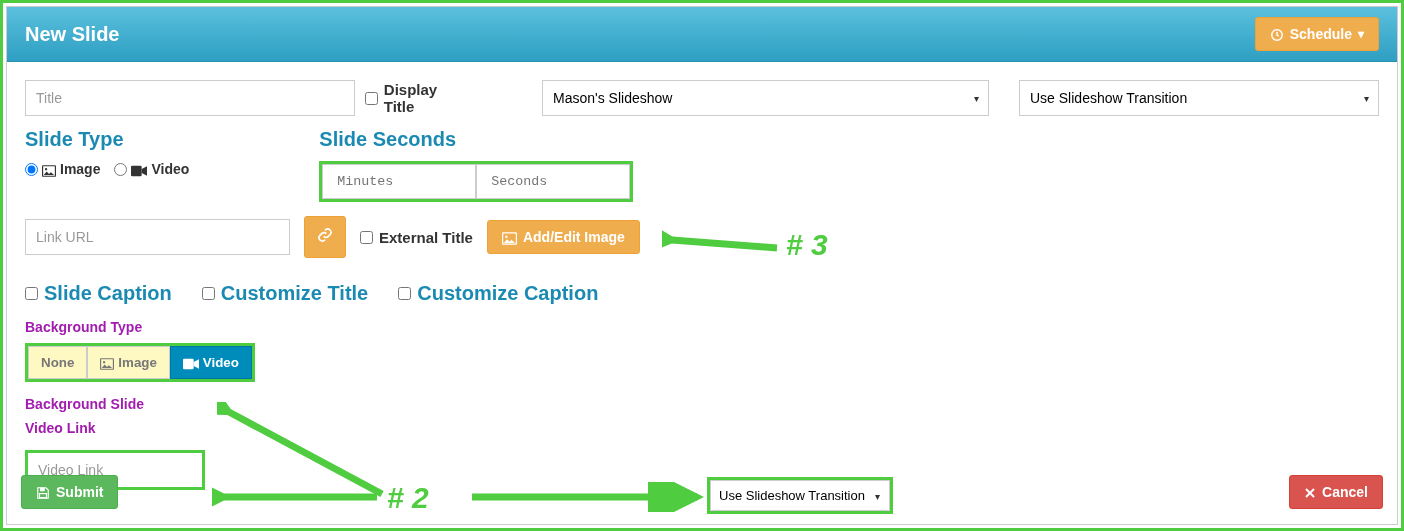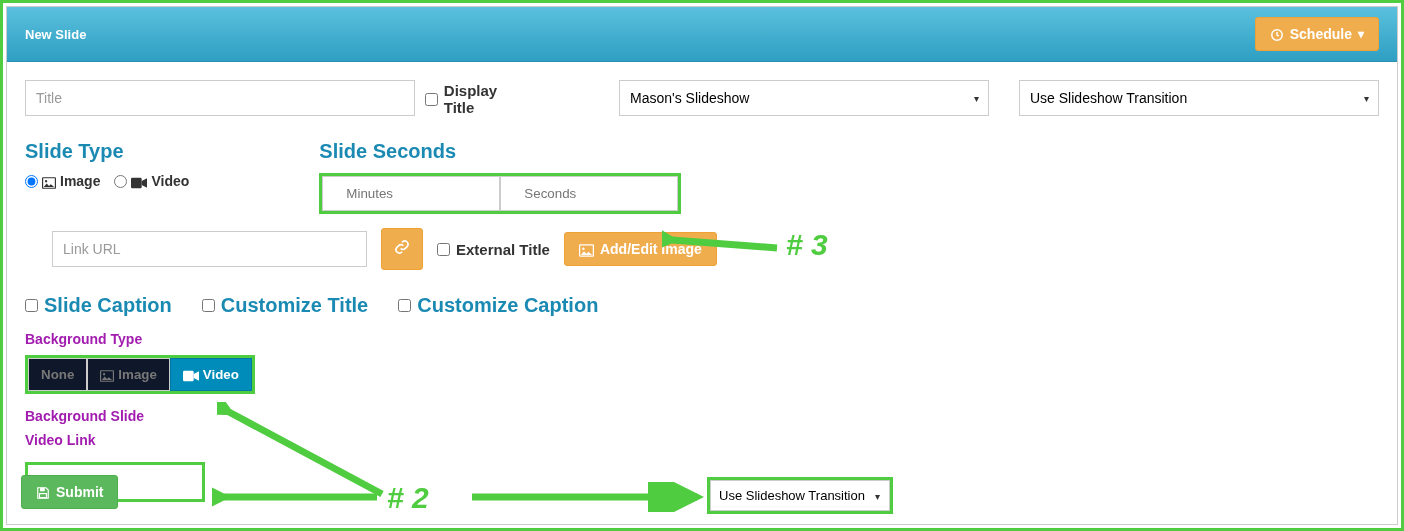--- a/index.html
+++ b/index.html
@@ -4,53 +4,53 @@
 <style>
   * { box-sizing: border-box; margin: 0; padding: 0; }
   body { font-family: "Helvetica Neue", Arial, sans-serif; font-size: 14px; color: #333; background: #fff; }
   .outer { border: 3px solid #4fcc3f; width: 1404px; height: 531px; position: relative; }
   .inner { border: 1px solid #ccc; margin: 3px; height: calc(100% - 6px); position: relative; overflow: hidden; }
   .header {
     background: linear-gradient(to bottom, #5bc0de, #2e9fc2);
     color: #fff; padding: 10px 18px; display: flex; justify-content: space-between; align-items: center;
     border-bottom: 1px solid #2a8fb0;
   }
-  .header-title { font-weight: bold; font-size: 13px; }
+  .header-title { font-weight: bold; font-size: 20px; }
   .btn { display: inline-flex; align-items: center; gap: 6px; padding: 8px 14px; border-radius: 3px; border: none; cursor: pointer; font-size: 14px; font-weight: bold; color: #fff; }
   .btn-orange { background: #f0ad4e; border: 1px solid #eea236; }
   .btn-green { background: #5cb85c; border: 1px solid #4cae4c; }
   .btn-red { background: #d9534f; border: 1px solid #d43f3a; }
   .content { padding: 18px; position: relative; }
-  .row1 { display: flex; align-items: flex-end; gap: 10px; margin-bottom: 24px; }
+  .row1 { display: flex; align-items: center; gap: 10px; margin-bottom: 12px; }
   .input { border: 1px solid #ccc; padding: 9px 10px; font-size: 14px; color: #555; background: #fff; }
   .input::placeholder { color: #999; }
   .title-input { width: 400px; }
   .select { border: 1px solid #ccc; padding: 9px 10px; font-size: 14px; background: #fff; appearance: none; position: relative; }
   .select-wrap { position: relative; display: inline-block; }
   .select-wrap::after { content: "▾"; position: absolute; right: 10px; top: 50%; transform: translateY(-50%); font-size: 10px; color: #333; pointer-events: none; }
-  .slideshow-select { width: 370px; }
+  .slideshow-select { width: 447px; }
   .transition-select { width: 360px; }
   .label-teal { color: #1b8ab3; font-weight: bold; font-size: 20px; }
   .label-dark { color: #333; font-weight: bold; font-size: 15px; }
   .cb-label { display: inline-flex; align-items: center; gap: 6px; }
   .row2 { display: flex; gap: 130px; margin-bottom: 14px; }
   .slide-type-group { }
   .slide-type-group .options { margin-top: 10px; display: flex; gap: 14px; align-items: center; }
   .radio-opt { display: inline-flex; align-items: center; gap: 4px; font-weight: bold; font-size: 14px; }
   .duration-group { }
   .duration-inputs { display: flex; margin-top: 10px; border: 3px solid #4fcc3f; }
-  .duration-inputs input { width: 178px; border: 1px solid #ccc; padding: 9px 23px; }
+  .duration-inputs input { width: 154px; border: 1px solid #ccc; padding: 9px 14px; font-family: Liberation Mono, monospace; }
   .row3 { display: flex; align-items: center; gap: 14px; margin-bottom: 24px; }
-  .link-url { width: 315px; margin-left: 27px; }
+  .link-url { width: 265px; }
   .link-btn { background: #f0ad4e; border: 1px solid #eea236; color: #fff; width: 42px; height: 42px; border-radius: 3px; display: inline-flex; align-items: center; justify-content: center; cursor: pointer; font-size: 16px; }
   .row4 { display: flex; gap: 30px; margin-bottom: 14px; }
   .bg-section { margin-bottom: 14px; }
   .bg-label { font-weight: bold; font-size: 14px; margin-bottom: 8px;  color:#a21caf;}
   .bg-buttons { display: inline-flex; border: 3px solid #4fcc3f; }
-  .bg-btn { padding: 8px 12px; border: 1px solid #ccc; background: #0f172a; color: #777; font-weight: bold; cursor: pointer; display: inline-flex; align-items: center; gap: 4px; }
+  .bg-btn { padding: 8px 12px; border: 1px solid #ccc; background: #fef9c3; color: #777; font-weight: bold; cursor: pointer; display: inline-flex; align-items: center; gap: 4px; }
   .bg-btn.active { background: #008cba; color: #fff; border-color: #0079a1; }
   .video-link-section { margin-top: 14px; }
   .video-link-input { width: 180px; border: 3px solid #4fcc3f !important; padding: 9px 10px; }
   .transition2-wrap { position: absolute; left: 700px; top: 415px; }
   .transition2-wrap .select-wrap { border: 3px solid #4fcc3f; display:inline-block; }
   .transition2 { width: 180px; font-size: 13px; padding:7px 8px;}
   .footer { position: absolute; bottom: 15px; left: 14px; right: 14px; display: flex; justify-content: space-between; }
   .annotation { position: absolute; color: #4fcc3f; font-weight: 900; font-size: 30px; font-style: italic; font-family: Arial, sans-serif; pointer-events:none;}
   .ann3 { left: 779px; top: 166px; }
   .ann2 { left: 380px; top: 419px; }
@@ -259,15 +259,24 @@
       <button class="btn btn-green">
         <span>
           <svg class="icon-svg" width="14" height="14" viewBox="0 0 24 24" fill="#fff">
               <path d="M3 3h14l4 4v14H3z" fill="none" stroke="#fff" stroke-width="2"></path>
               <rect x="7" y="3" width="8" height="6" fill="#fff"></rect>
               <rect x="6" y="13" width="12" height="7" fill="none" stroke="#fff" stroke-width="2"></rect>
             </svg>
         </span>
         <span>Submit</span>
       </button>
+      <button class="btn btn-red">
+        <span>
+          <svg class="icon-svg" width="12" height="12" viewBox="0 0 24 24" stroke="#fff" stroke-width="4">
+              <line x1="4" y1="4" x2="20" y2="20"></line>
+              <line x1="20" y1="4" x2="4" y2="20"></line>
+            </svg>
+        </span>
+        <span>Cancel</span>
+      </button>
     </div>
   </div>
 </div>
 
 </body></html>

